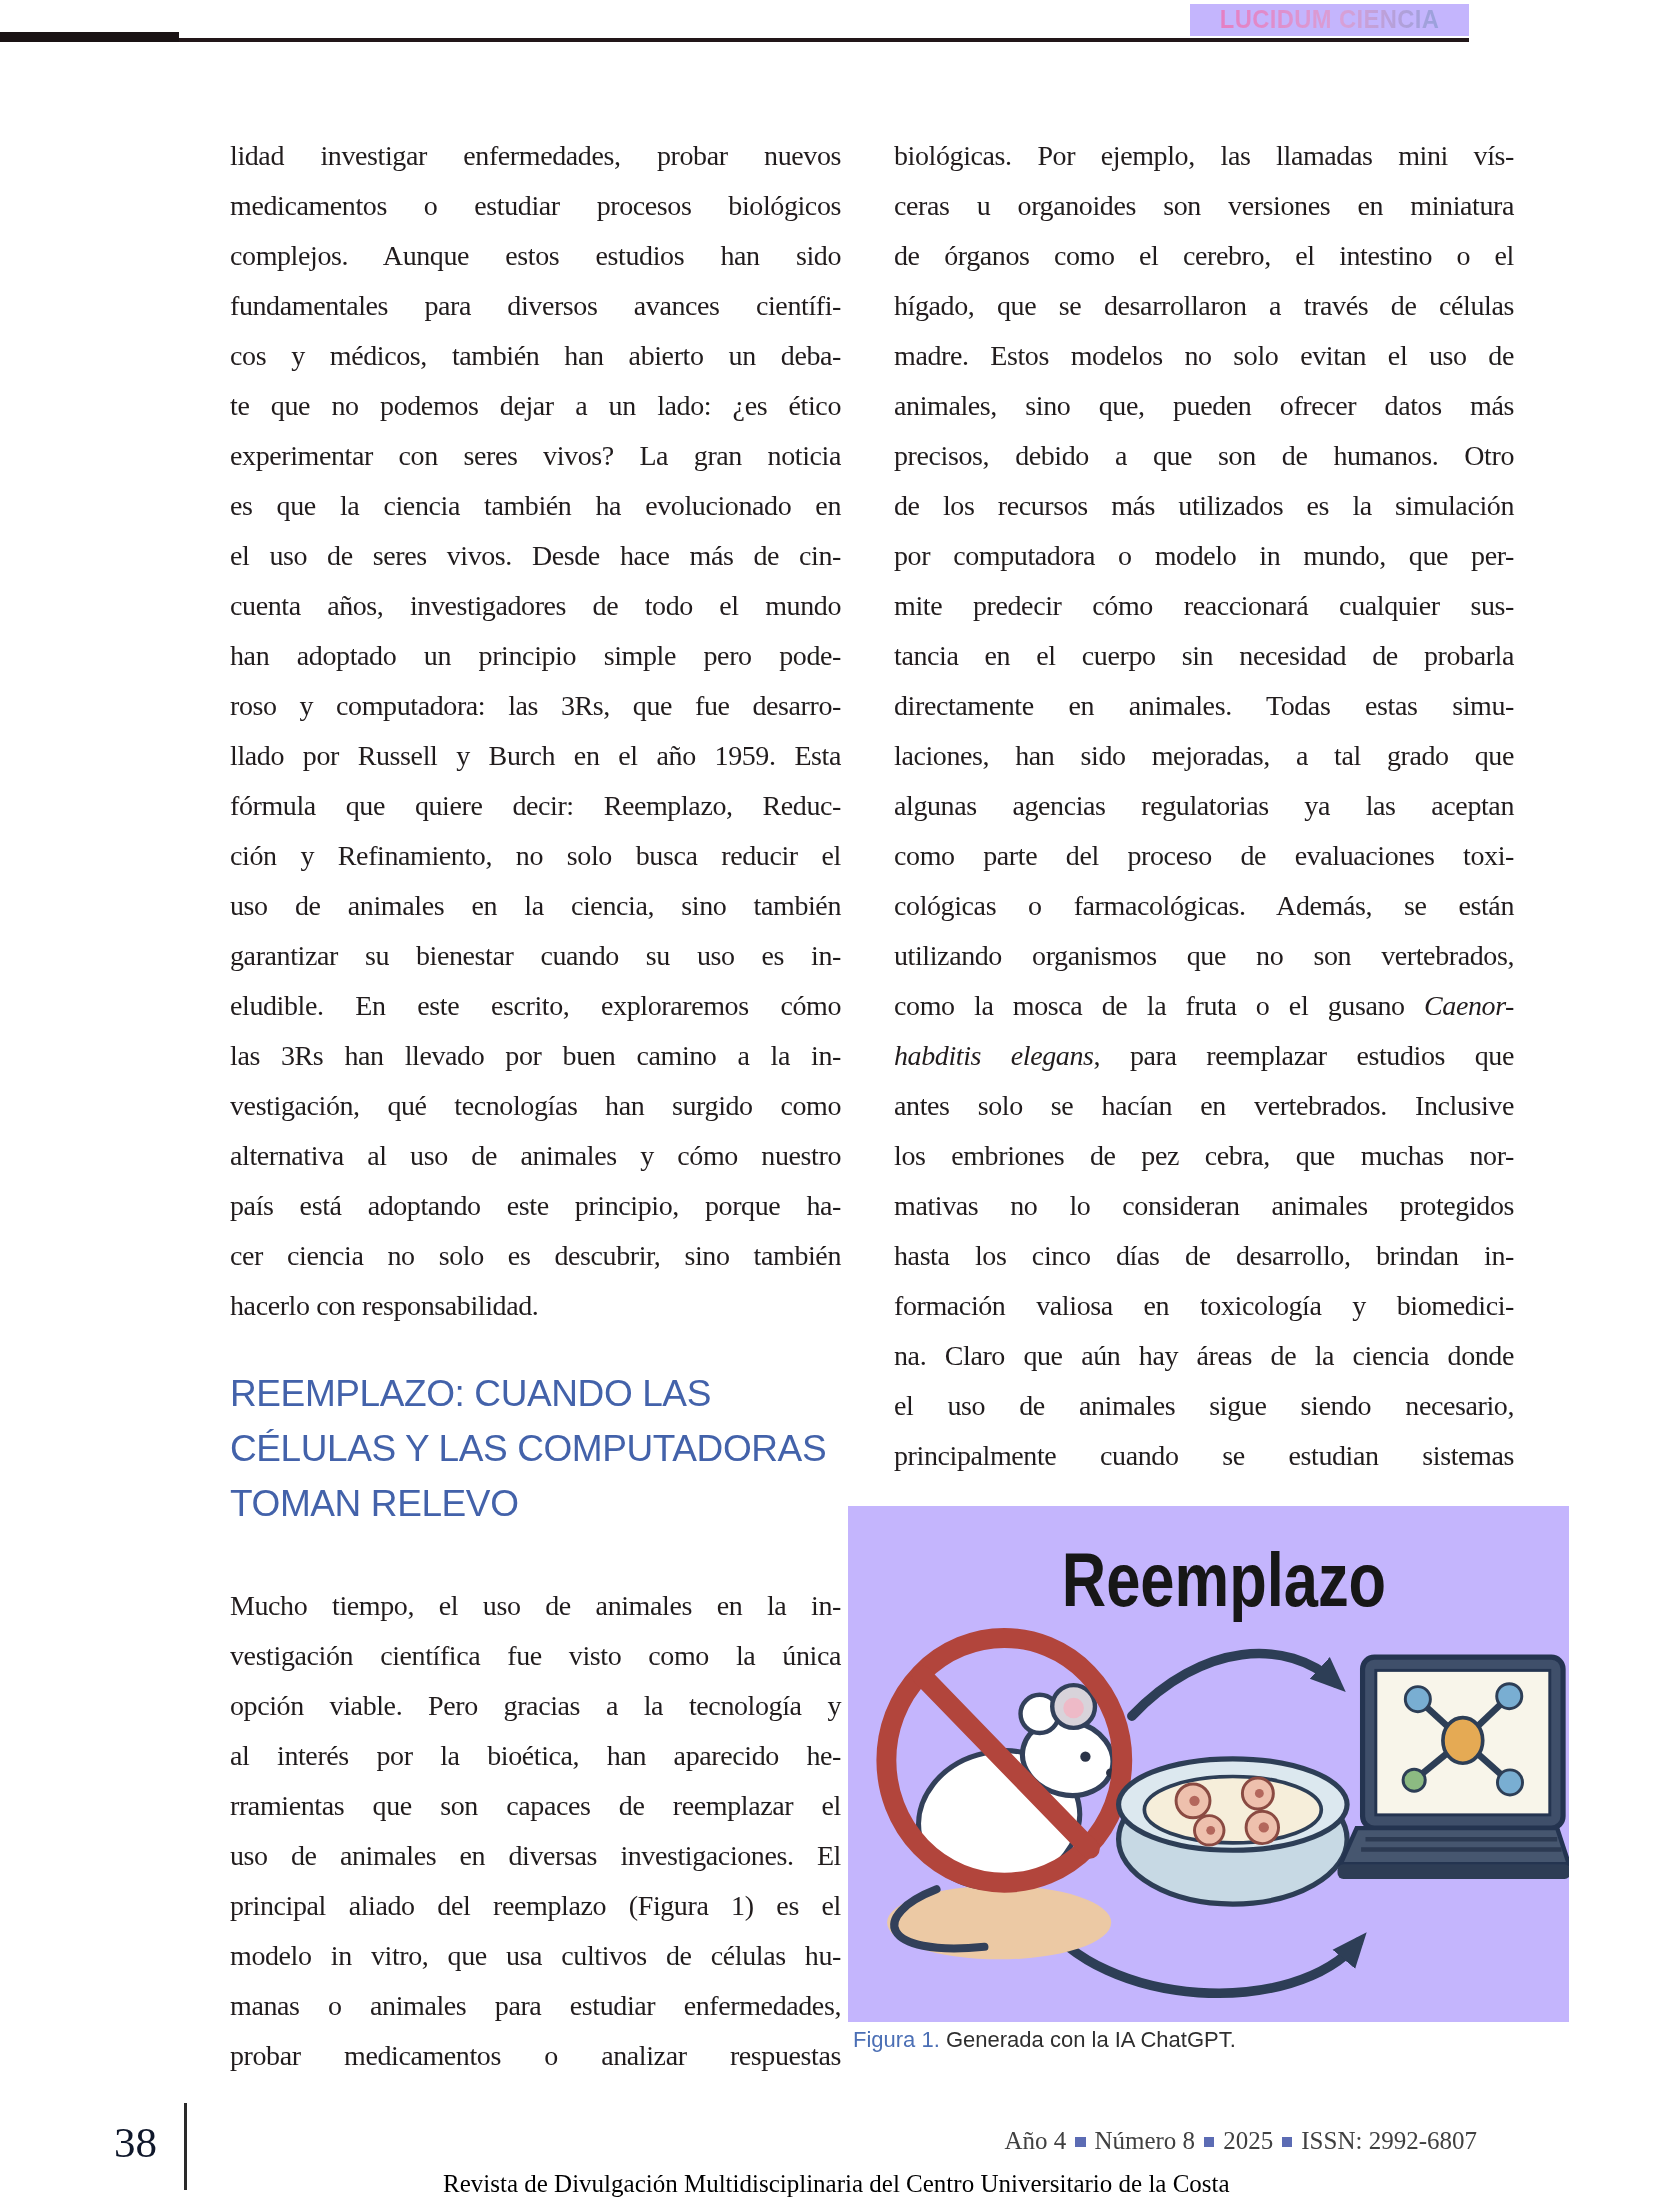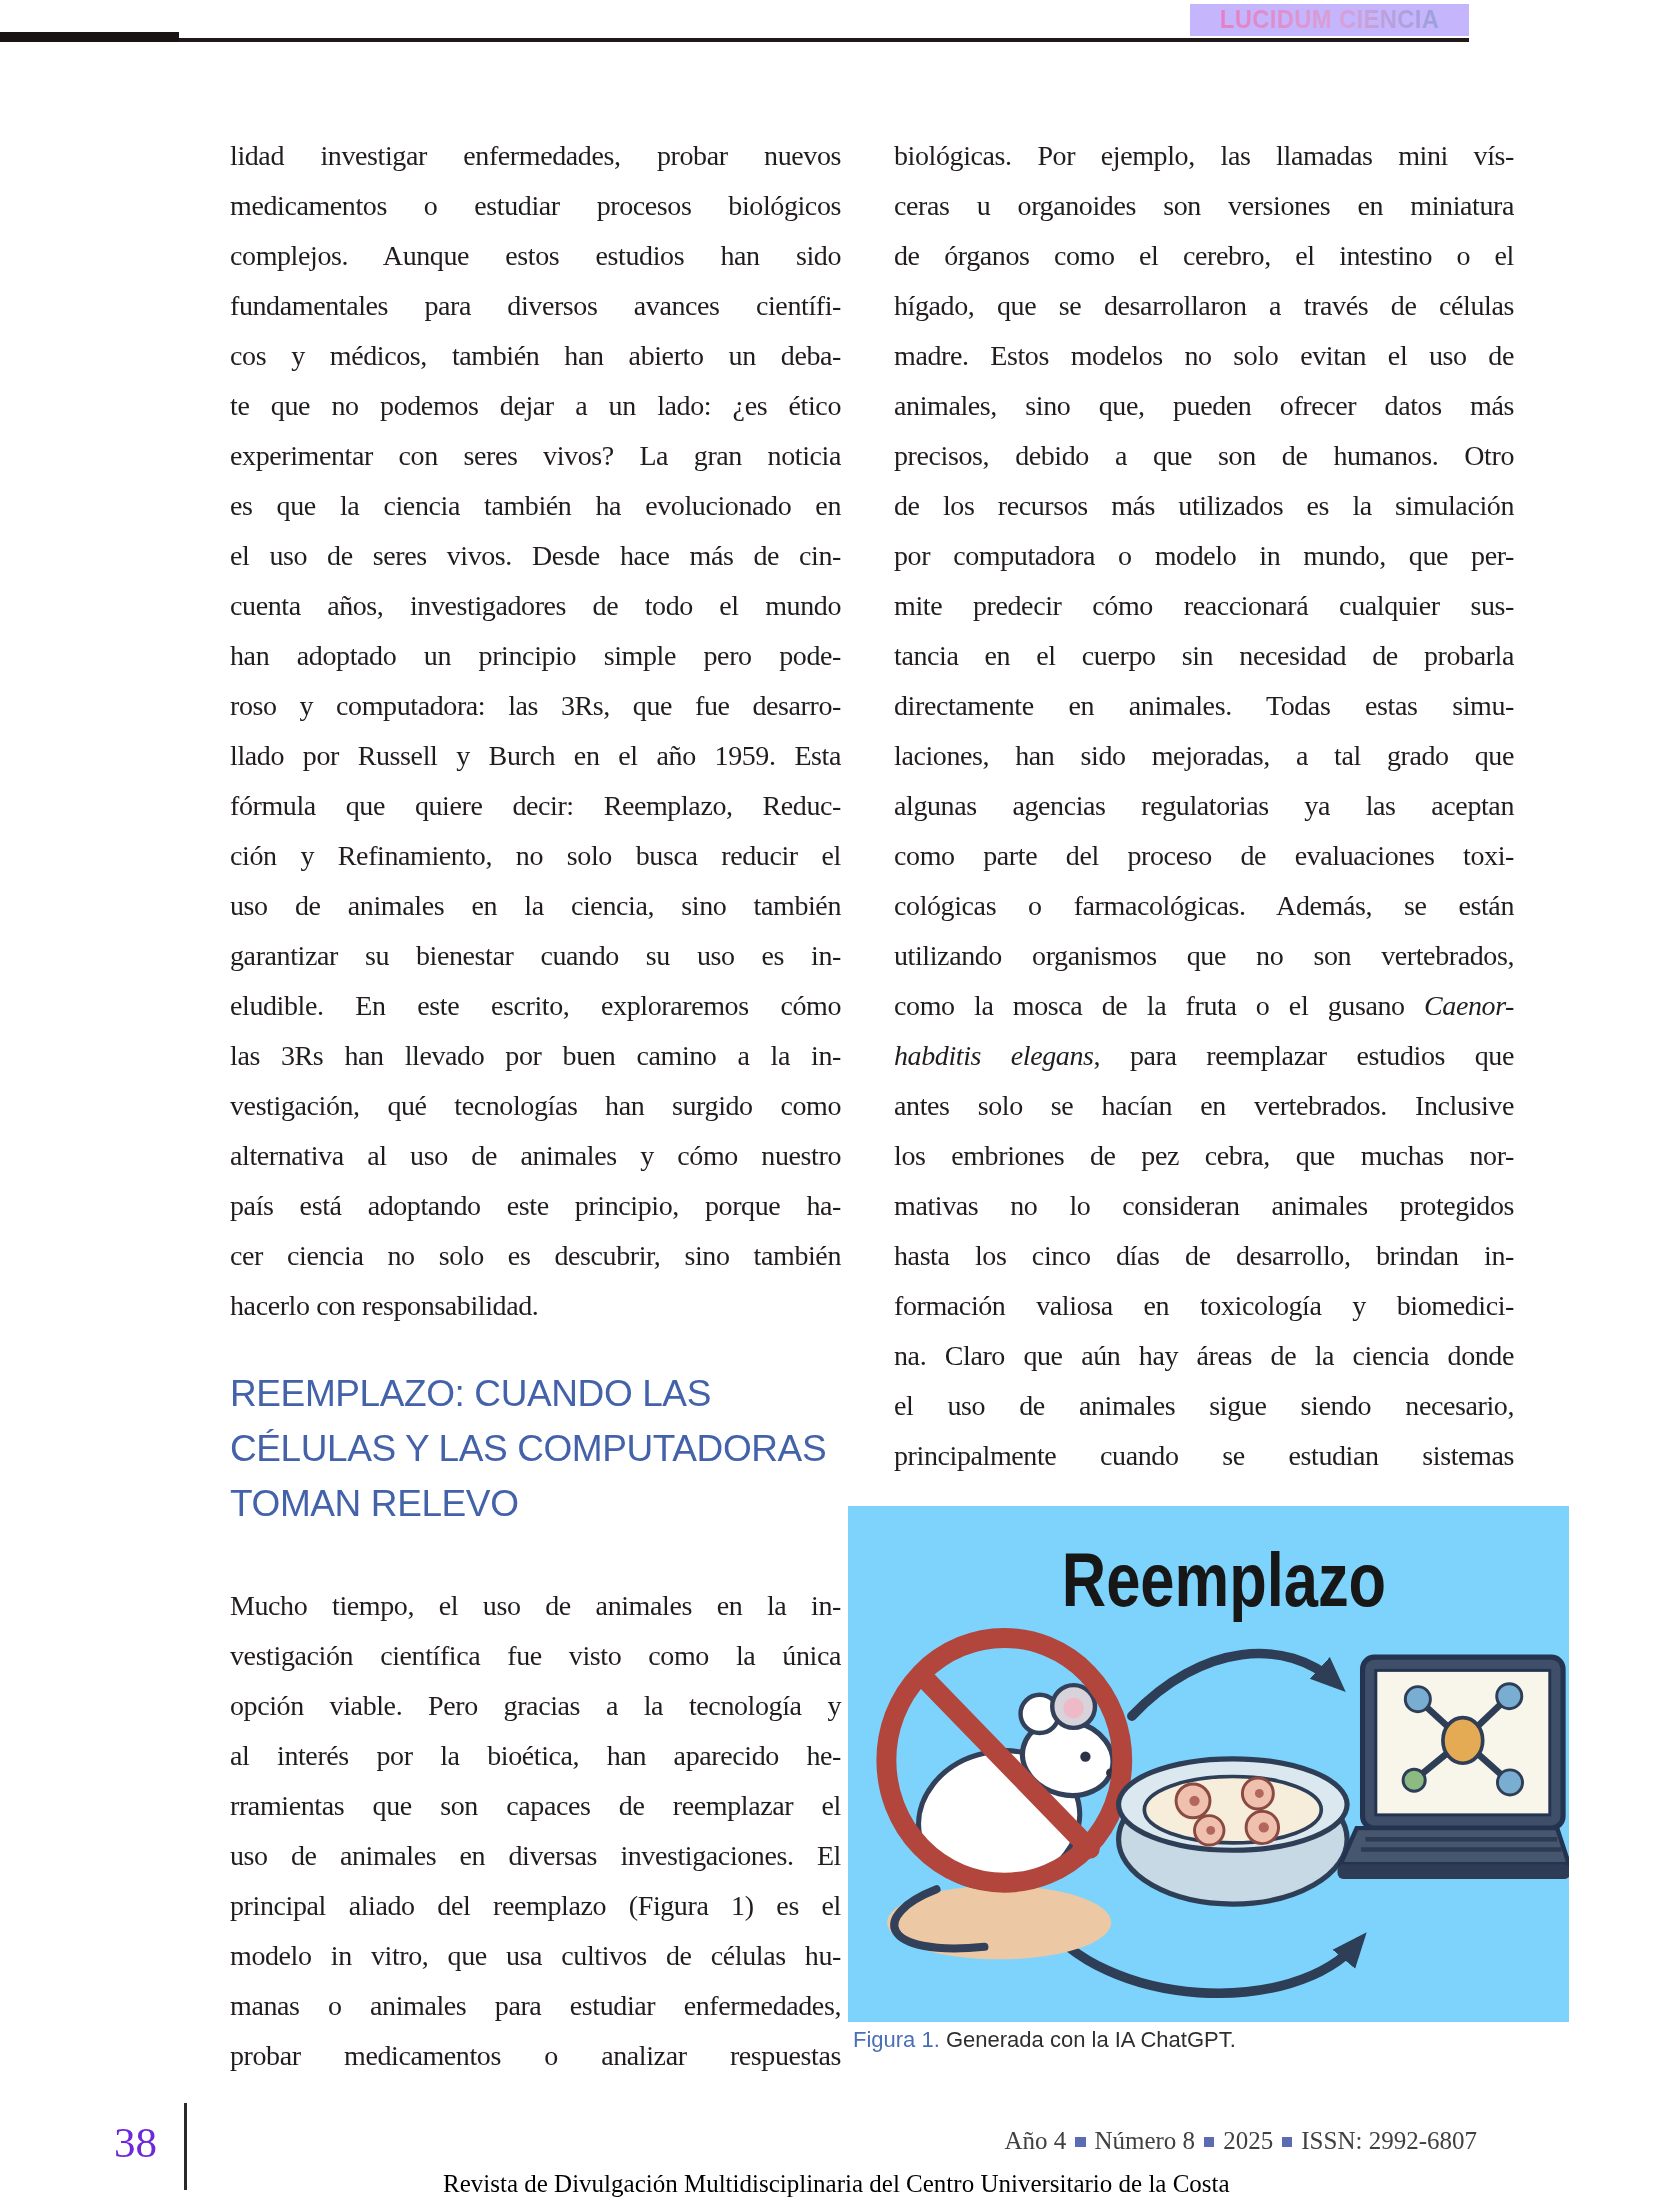--- a/index.html
+++ b/index.html
@@ -22,28 +22,28 @@
             font-family:"Liberation Serif",serif;color:#211c1d;
             text-align:justify;text-align-last:justify;}
   .bodyline.last{text-align-last:left;}
   .bodyline i{font-style:italic;}
   .heading-block{margin-top:35px;}
   .heading-line{height:55px;line-height:55px;font-size:37px;letter-spacing:-0.4px;
                 font-family:"Liberation Sans",sans-serif;color:#4362aa;}
   .para2{margin-top:50px;}
 
   
-  .figure{position:absolute;left:848px;top:1506px;width:721px;height:516px;background:#7dd3fc;}
+  .figure{position:absolute;left:848px;top:1506px;width:721px;height:516px;background:#c4b5fd;}
   .figcap{position:absolute;left:853px;top:2027px;width:723px;font-family:"Liberation Sans",sans-serif;
           font-size:22px;white-space:nowrap;}
   .figcap .lab{color:#4b6fb5;}
   .figcap .txt{color:#2e2e2e;}
 
   
-  .page-num{position:absolute;left:114px;top:2118px;font:43px "Liberation Serif",serif;color:#6d28d9;}
+  .page-num{position:absolute;left:114px;top:2118px;font:43px "Liberation Serif",serif;color:#0f172a;}
   .page-bar{position:absolute;left:184px;top:2103px;width:3px;height:87px;background:#2a2a2a;}
   .footer-meta{position:absolute;right:178px;top:2127px;left:664px;text-align:right;
                font:25px "Liberation Serif",serif;color:#404040;white-space:nowrap;}
   .footer-meta .sq{display:inline-block;width:10.3px;height:10.3px;background:#5c6cb4;margin:0 8.9px 2.2px 8.9px;}
   .footer-journal{position:absolute;right:178px;top:2170px;left:443px;text-align:left;
                   font:25px "Liberation Serif",serif;color:#000000;white-space:nowrap;}
 </style>
 </head>
 <body>
 

